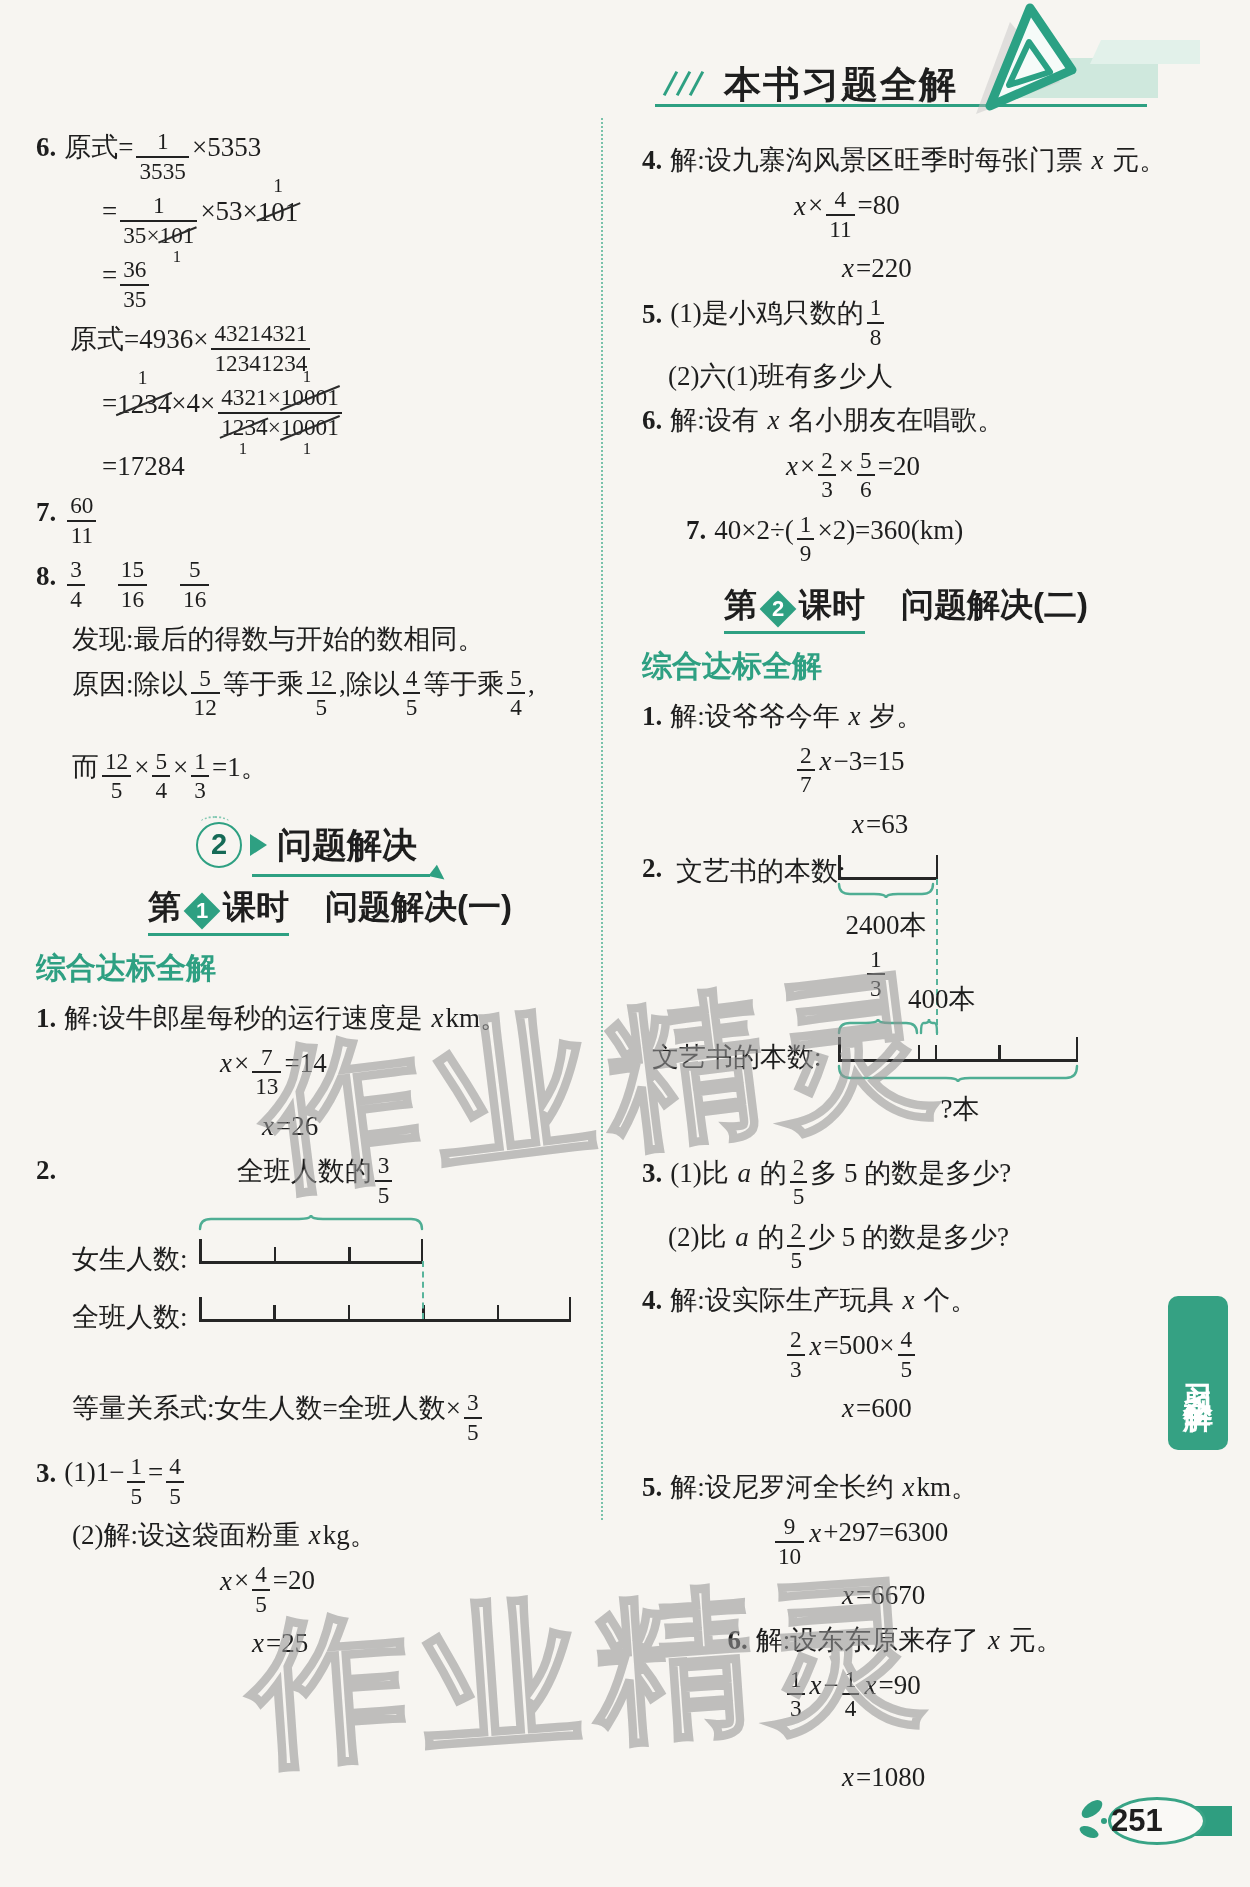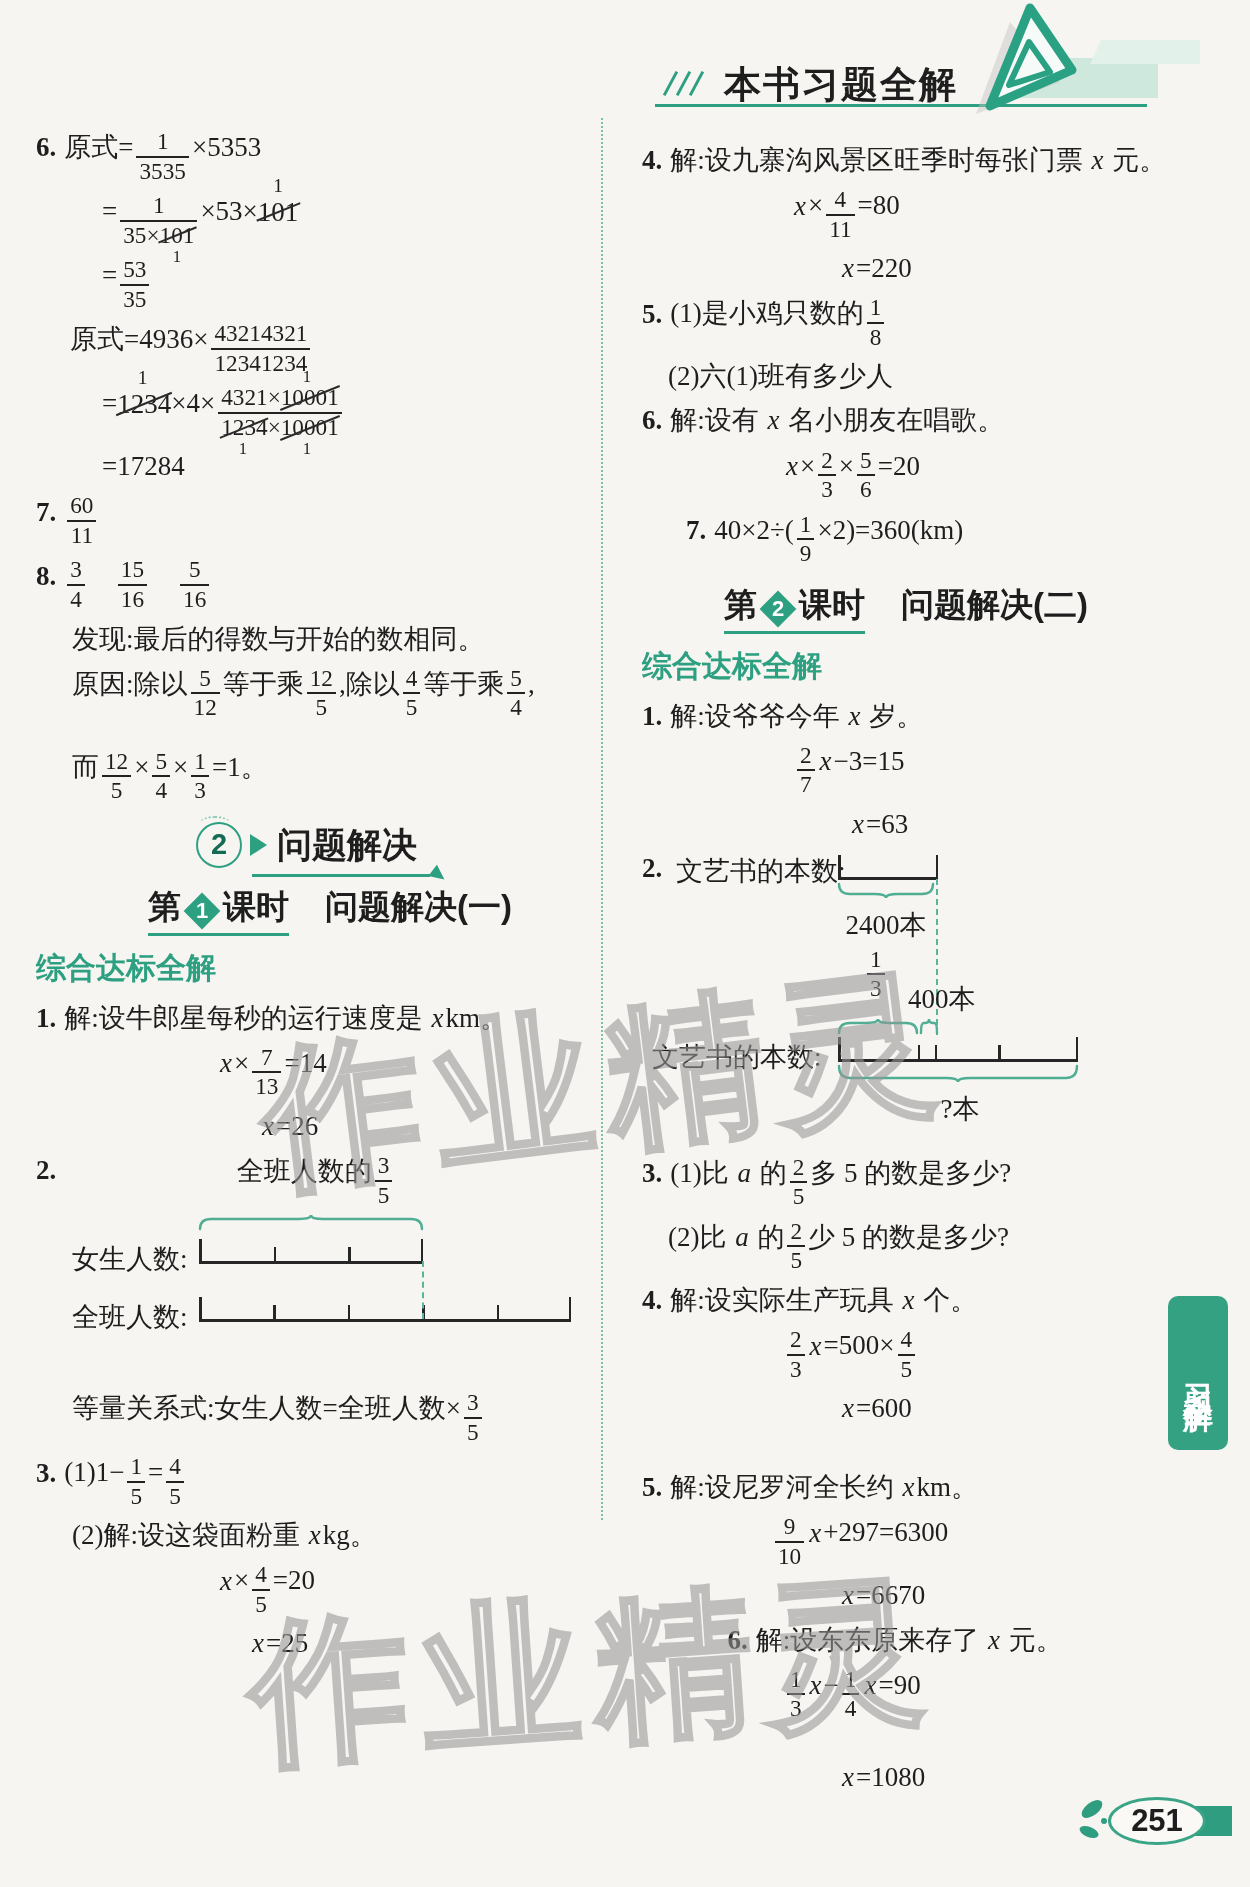--- a/index.html
+++ b/index.html
@@ -20,21 +20,21 @@
   .hdr-title{position:absolute;left:724px;top:60px;font-weight:bold;font-size:37px;letter-spacing:2px;
     font-family:"Liberation Sans","DejaVu Sans",sans-serif;}
   .hdr-tri{position:absolute;left:968px;top:2px;width:128px;height:120px;}
   
   .divider{position:absolute;left:601px;top:118px;height:1402px;width:0;border-left:2px dotted #79c2aa;}
   .tab{position:absolute;left:1168px;top:1296px;width:60px;height:154px;background:#35a183;border-radius:10px;
     color:#fff;writing-mode:vertical-rl;text-align:center;font-size:30px;font-weight:bold;letter-spacing:6px;
     line-height:60px;font-family:"Liberation Sans","DejaVu Sans",sans-serif;}
   .badge-bar{position:absolute;left:1178px;top:1806px;width:54px;height:30px;background:#2f9e80;}
   .badge-oval{position:absolute;left:1108px;top:1797px;width:92px;height:42px;border:3px solid #39a486;border-radius:50%;
-    background:#faf9f6;text-align:center;line-height:42px;font-size:31px;font-weight:bold;
+    background:#faf9f6;line-height:42px;font-size:31px;font-weight:bold;
     font-family:"Liberation Sans","DejaVu Sans",sans-serif;}
   .badge-leaf{position:absolute;left:1076px;top:1796px;width:42px;height:48px;}
   .wm{position:absolute;font-family:"Liberation Sans","DejaVu Sans",sans-serif;font-weight:bold;color:transparent;
     -webkit-text-stroke:3.5px rgba(150,150,150,0.58);letter-spacing:14px;white-space:nowrap;pointer-events:none;z-index:9;}
   .wm1{left:262px;top:975px;font-size:158px;transform:rotate(-7deg);}
   .wm2{left:250px;top:1566px;font-size:158px;transform:rotate(-4deg);}
   
   .col{position:absolute;font-size:27px;}
   .col-left{left:36px;top:120px;width:566px;}
   .col-right{left:642px;top:134px;width:506px;}
@@ -106,21 +106,21 @@
   <circle cx="28" cy="25" r="3" fill="#2f9e80"></circle>
 </svg>
 <div class="badge-oval"><b>251</b></div>
 
 <div class="wm wm1">作业精灵</div>
 <div class="wm wm2">作业精灵</div>
 
 <div class="col col-left" id="col-left">
     <div class="ln" style="padding-left: 0px;"><b class="pn">6.</b>原式=<span class="fr"><span class="fn">1</span><span class="fd">3535</span></span>×5353</div>
     <div class="ln" style="padding-left: 66px;">=<span class="fr"><span class="fn">1</span><span class="fd">35×<span class="cx">101<b class="cb">1</b></span></span></span>×53×<span class="cx">101<b class="ct">1</b></span></div>
-    <div class="ln" style="padding-left: 66px;">=<span class="fr"><span class="fn">53</span><span class="fd">35</span></span></div>
+    <div class="ln" style="padding-left: 66px;">=<span class="fr"><span class="fn">36</span><span class="fd">35</span></span></div>
     <div class="ln" style="padding-left: 34px;">原式=4936×<span class="fr"><span class="fn">43214321</span><span class="fd">12341234</span></span></div>
     <div class="ln" style="padding-left: 66px;">=<span class="cx">1234<b class="ct">1</b></span>×4×<span class="fr"><span class="fn">4321×<span class="cx">10001<b class="ct">1</b></span></span><span class="fd"><span class="cx">1234<b class="cb">1</b></span>×<span class="cx">10001<b class="cb">1</b></span></span></span></div>
     <div class="ln" style="padding-left: 66px;">=17284</div>
     <div class="ln" style="padding-left: 0px;"><b class="pn">7.</b><span class="fr"><span class="fn">60</span><span class="fd">11</span></span></div>
     <div class="ln" style="padding-left: 0px;"><b class="pn">8.</b><span class="fr"><span class="fn">3</span><span class="fd">4</span></span>　<span class="fr"><span class="fn">15</span><span class="fd">16</span></span>　<span class="fr"><span class="fn">5</span><span class="fd">16</span></span></div>
     <div class="ln" style="padding-left: 36px;">发现:最后的得数与开始的数相同。</div>
     <div class="ln" style="padding-left: 36px;">原因:除以<span class="fr"><span class="fn">5</span><span class="fd">12</span></span>等于乘<span class="fr"><span class="fn">12</span><span class="fd">5</span></span>,除以<span class="fr"><span class="fn">4</span><span class="fd">5</span></span>等于乘<span class="fr"><span class="fn">5</span><span class="fd">4</span></span>,</div>
     <div class="ln" style="padding-left: 36px; margin-top: 28px;">而<span class="fr"><span class="fn">12</span><span class="fd">5</span></span>×<span class="fr"><span class="fn">5</span><span class="fd">4</span></span>×<span class="fr"><span class="fn">1</span><span class="fd">3</span></span>=1。</div>
     <div class="sec" style="padding-left: 160px;"><span class="sec-badge">2</span><span class="sec-arr"></span><span class="sec-t">问题解决</span><span class="sec-line" style="left:216px"></span></div>
     <div class="les" style="padding-left: 112px;"><span class="les-left">第<span class="dia"><i>1</i></span>课时</span><span class="les-t">问题解决(一)</span></div>

